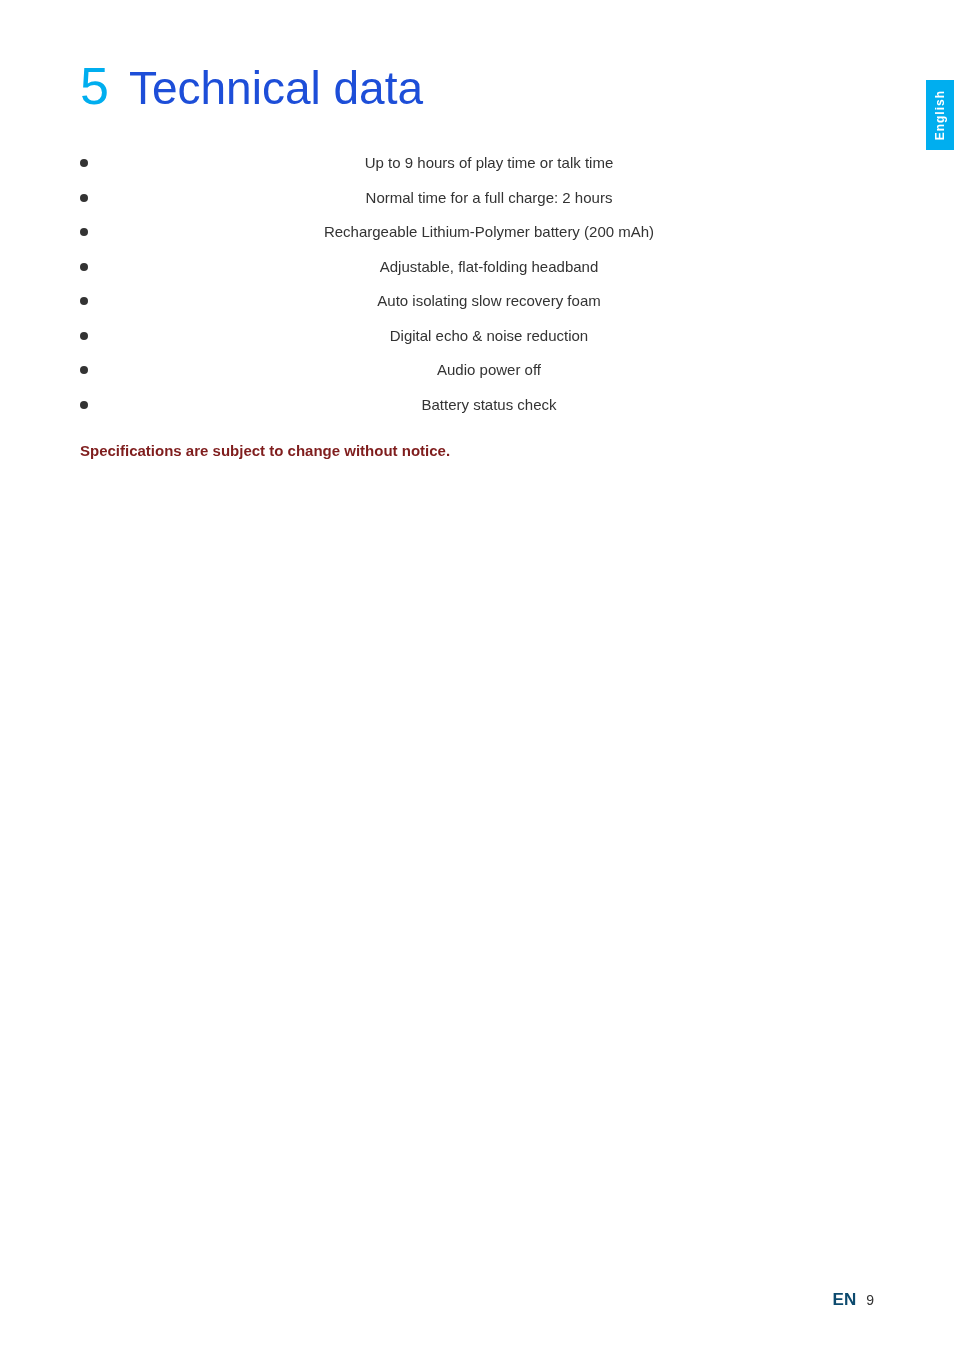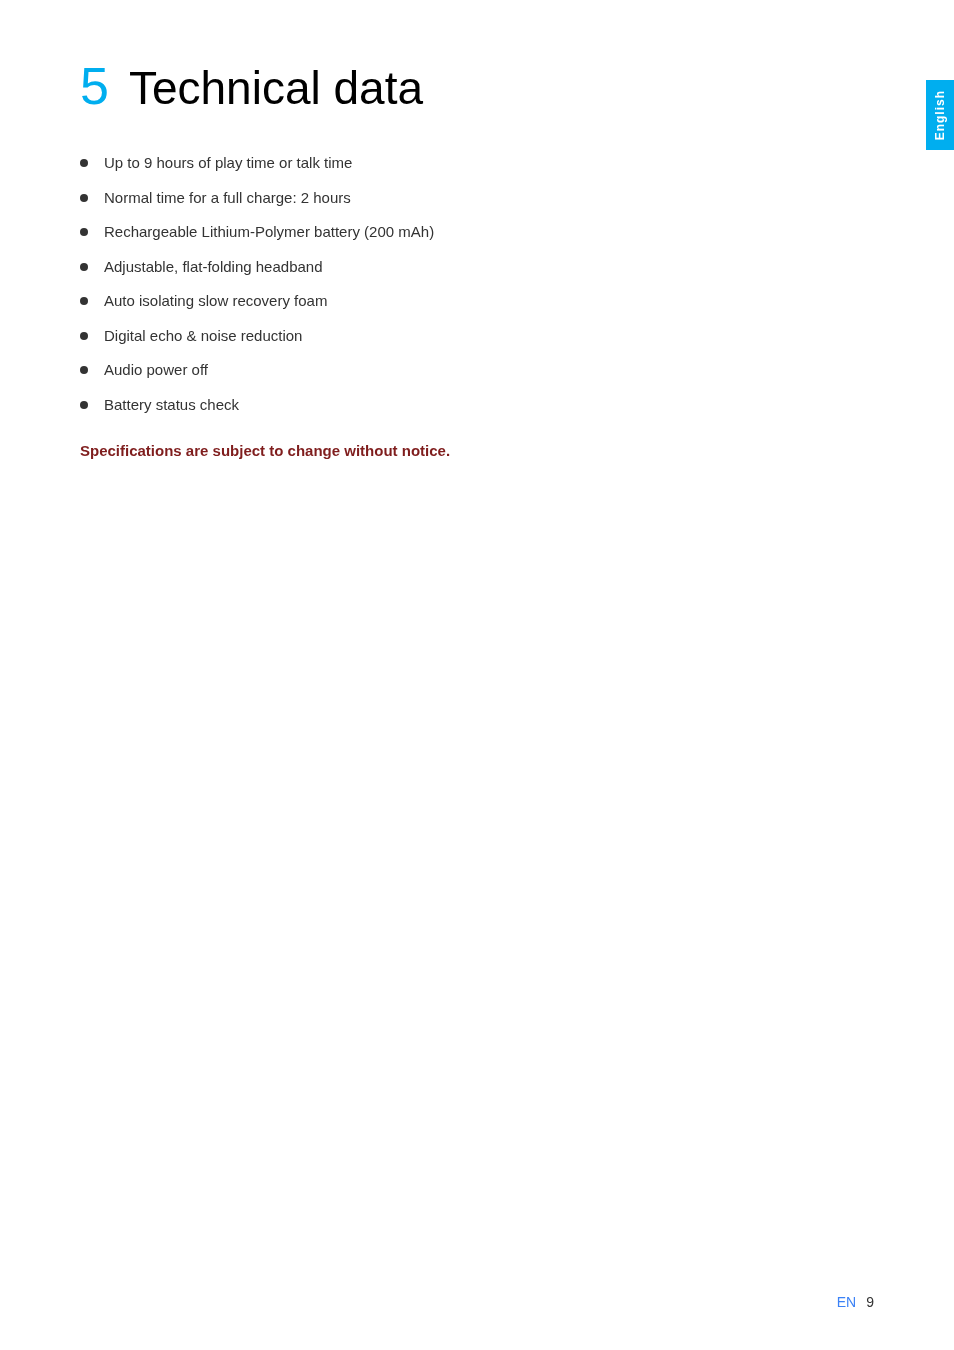--- a/index.html
+++ b/index.html
@@ -36,28 +36,29 @@
     .section-number {
       font-size: 52px;
       font-weight: 300;
       color: #00aeef;
       line-height: 1;
     }
 
     .section-title {
       font-size: 46px;
       font-weight: 300;
-      color: #000000;
+      color: #1d4ed8;
       line-height: 1;
     }
 
     .bullet-list {
       list-style: none;
       padding: 0;
       margin: 0;
+      text-align: center;
     }
 
     .bullet-list li {
       display: flex;
       align-items: flex-start;
       margin-bottom: 12px;
       line-height: 1.5;
     }
 
     .bullet-dot {
@@ -108,23 +109,23 @@
     .footer {
       position: absolute;
       bottom: 40px;
       right: 80px;
       display: flex;
       align-items: center;
       gap: 10px;
     }
 
     .footer-en {
-      font-size: 14px;
-      font-weight: normal;
-      color: #3b82f6;
+      font-size: 17px;
+      font-weight: bold;
+      color: #0c4a6e;
     }
 
     .footer-page {
       font-size: 14px;
       color: #333333;
     }
   </style>
 </head>
 <body>
 

